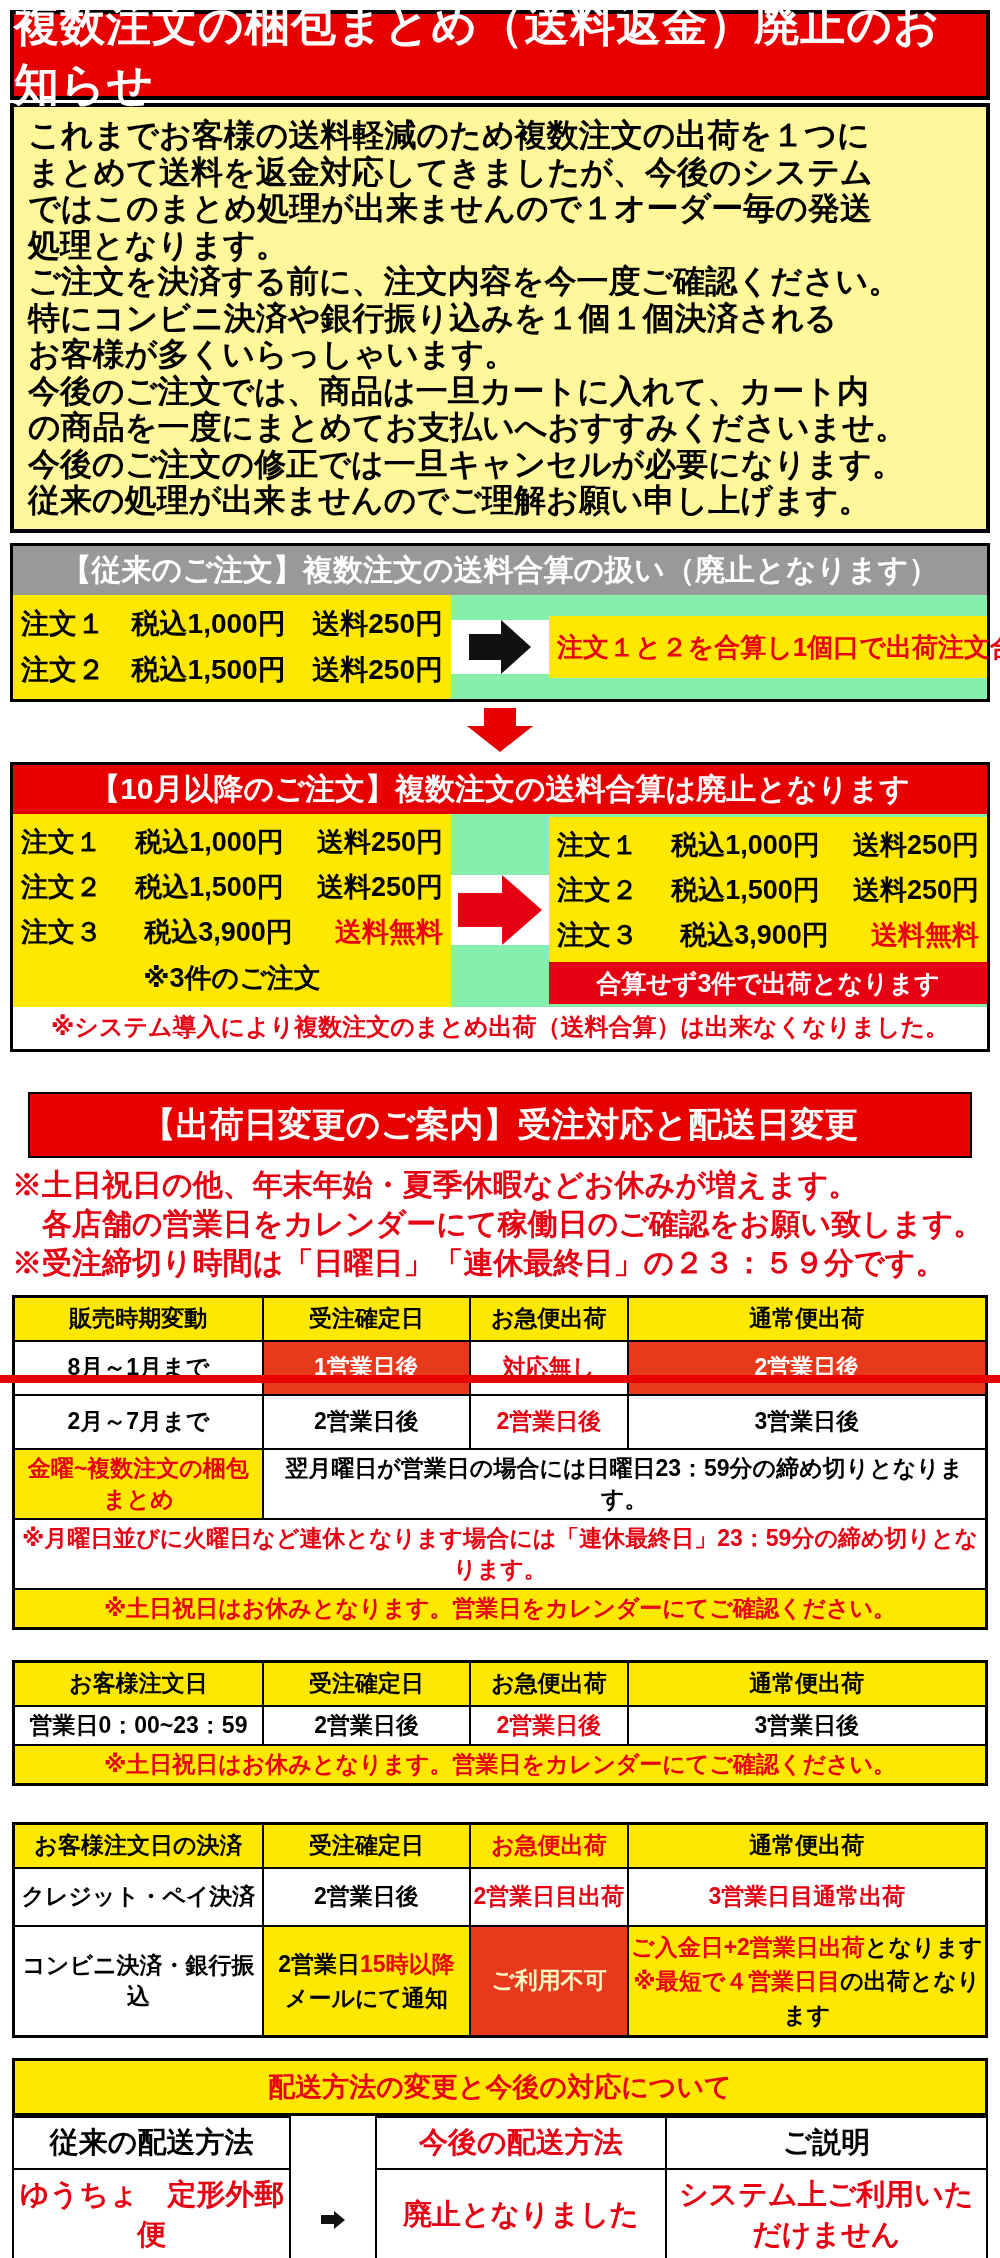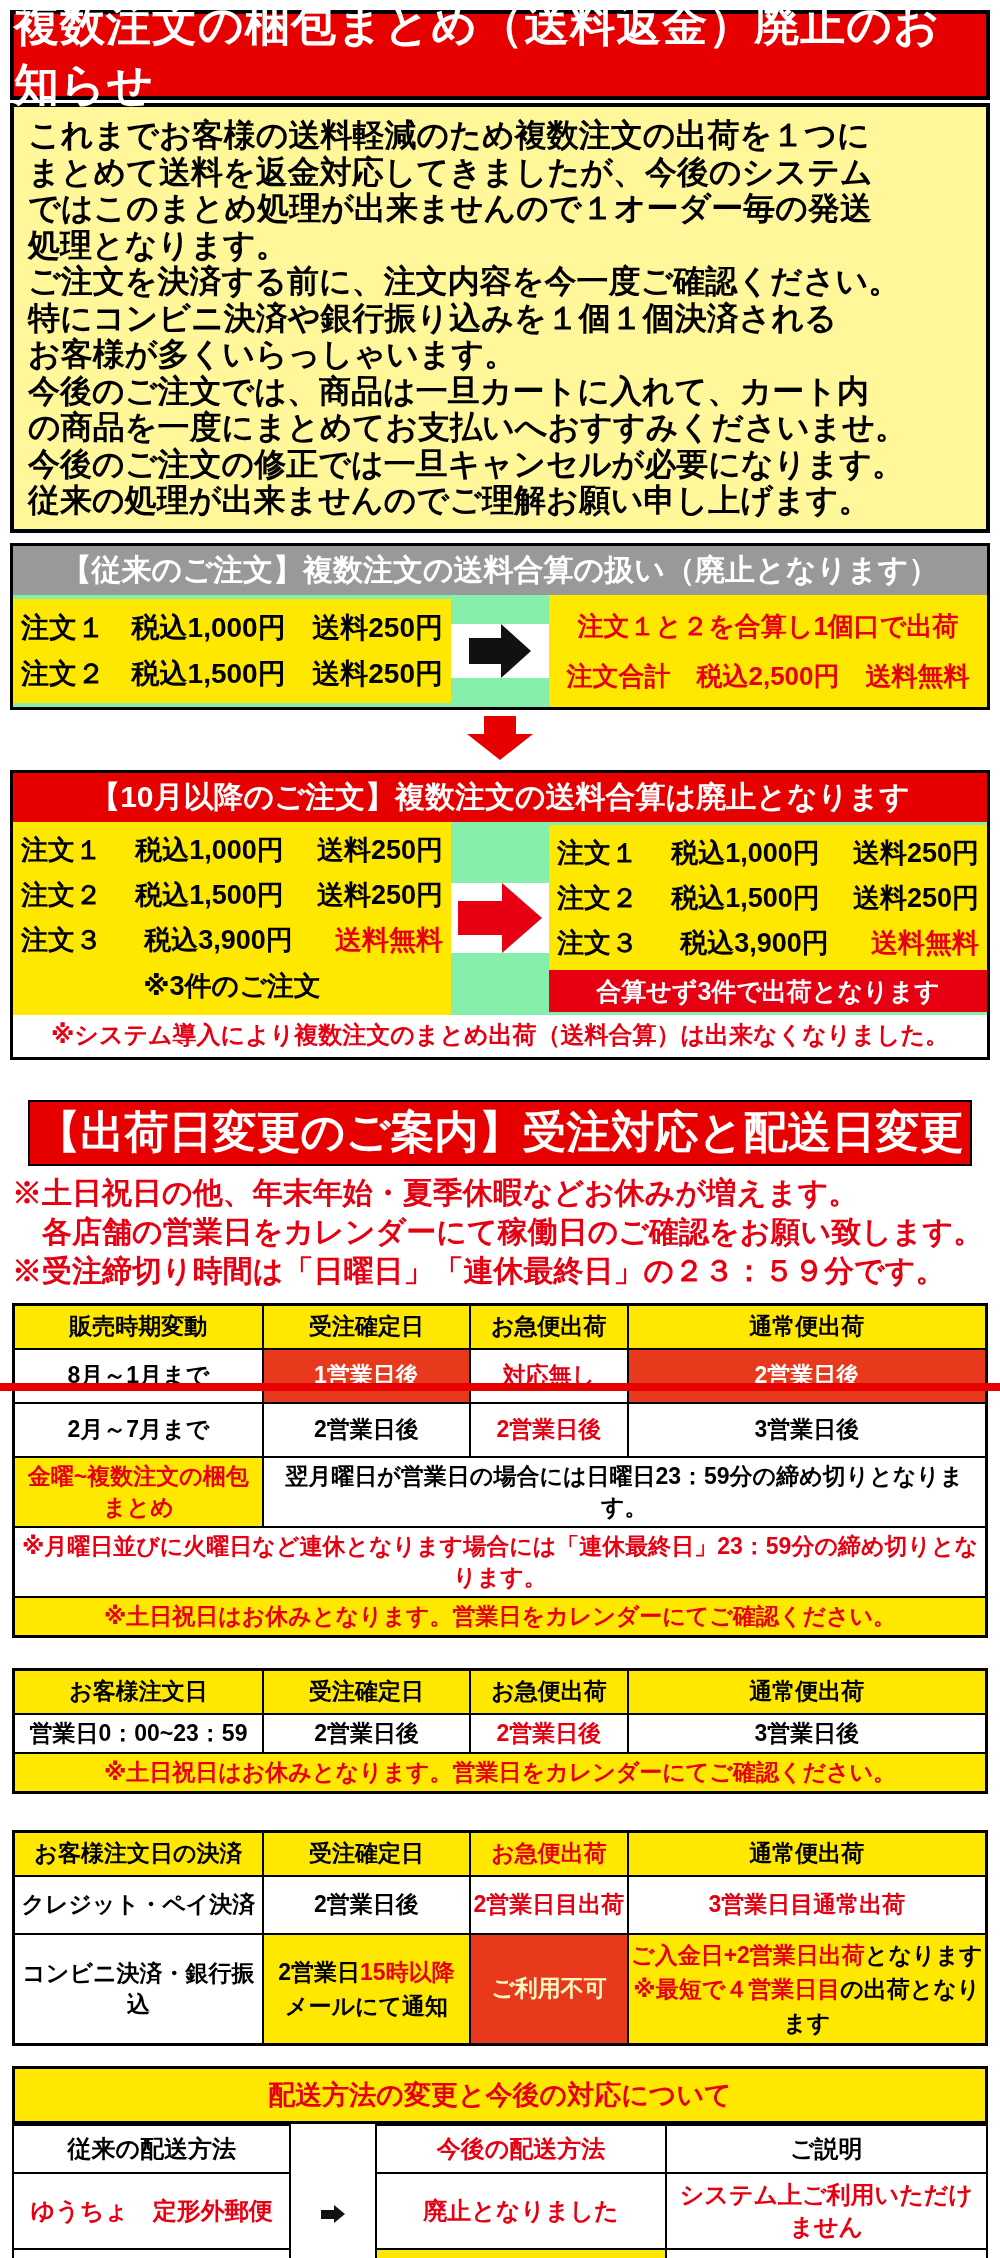--- a/index.html
+++ b/index.html
@@ -26,21 +26,21 @@
   .sec-header.gray{background:#999999;}
   .sec-header.red{background:#e60000;}
   .sec-content{display:flex;align-items:center;background:#86efac;}
   .order-box{background:#ffe800;margin:0;padding:6px 8px;box-sizing:border-box;}
   .order-box.left{width:438px;}
   .order-box.right{width:438px;}
   .order-row{display:flex;justify-content:space-between;font-size:28px;font-weight:bold;
     line-height:46px;white-space:nowrap;}
   .arrow-cell{flex:1;display:flex;align-items:center;justify-content:center;background:#fff;}
 
-  .result-box{width:438px;display:flex;flex-direction:column;}
+  .result-box{width:438px;display:flex;flex-direction:row;}
   .result-line{font-size:26px;font-weight:bold;line-height:50px;text-align:center;white-space:nowrap;}
 
   
   .block-arrow{display:flex;align-items:center;}
   .block-arrow .bar{width:32px;height:26px;background:#111;}
   .block-arrow .tri{width:0;height:0;border-left:30px solid #111;
     border-top:27px solid transparent;border-bottom:27px solid transparent;}
   .block-arrow.red .bar{width:44px;height:34px;background:#e60012;}
   .block-arrow.red .tri{border-left:40px solid #e60012;
     border-top:35px solid transparent;border-bottom:35px solid transparent;}
@@ -53,21 +53,21 @@
     line-height:45px;white-space:nowrap;}
   .left-note{font-size:27px;font-weight:bold;text-align:center;line-height:46px;}
   .result-bar{background:#e60012;color:#fff;font-size:25px;font-weight:bold;
     text-align:center;line-height:42px;}
   .sec-footer{background:#fff;color:#e60012;font-size:24px;font-weight:bold;
     text-align:center;padding:4px 0 6px 0;}
 
   
   .shipping-banner{margin:40px 28px 0 28px;background:#e60000;border:2px solid #000;height:62px;
     display:flex;align-items:center;justify-content:center;}
-  .shipping-banner span{color:#fff;font-weight:bold;font-size:44px;}
+  .shipping-banner span{color:#fff;font-weight:bold;font-size:34px;}
 
   .notes{margin:10px 0 10px 12px;}
   .note-line{color:#e60012;font-size:30px;font-weight:bold;line-height:39px;white-space:nowrap;font-family:Liberation Mono, monospace;}
 
   
   .tbl-wrap{position:relative;margin:0 12px;}
   table.tbl{border-collapse:collapse;width:100%;border:3px solid #000;}
   table.tbl td{border:2px solid #000;text-align:center;font-weight:bold;
     padding:3px 2px;font-size:23px;}
   td.hd{background:#ffe800;font-size:22px;height:36px;}
@@ -79,21 +79,21 @@
   td.holiday-cell{background:#ffe800;color:#e60012;font-size:24px;padding:7px 2px;}
   td.tall{height:46px;}
   td.multiline{line-height:34px;font-size:21px;}
   td.noaccess{background:#e8391d;color:#fef9c3;font-size:23px;}
 
   
   .t4-title{margin:20px 12px 0 12px;background:#ffe800;border:3px solid #000;
     color:#e60012;font-size:27px;font-weight:bold;text-align:center;padding:8px 0;}
   table.t4{border-collapse:collapse;width:976px;margin:0 12px;}
   table.t4 td{border:2.5px solid #000;text-align:center;font-weight:bold;
-    font-size:24px;padding:5px 2px;height:36px;}
+    font-size:29px;padding:5px 2px;height:36px;}
   table.t4 td.arrow-col{border-top-style:hidden;border-bottom-style:hidden;background:#fff;}
   table.t4 td.yellow{background:#ffe800;}
 
   .mini-arrow{display:inline-flex;align-items:center;}
   .mini-arrow .mbar{width:13px;height:9px;background:#111;}
   .mini-arrow .mtri{width:0;height:0;border-left:11px solid #111;
     border-top:9.5px solid transparent;border-bottom:9.5px solid transparent;}
 </style>
 </head>
 <body>

